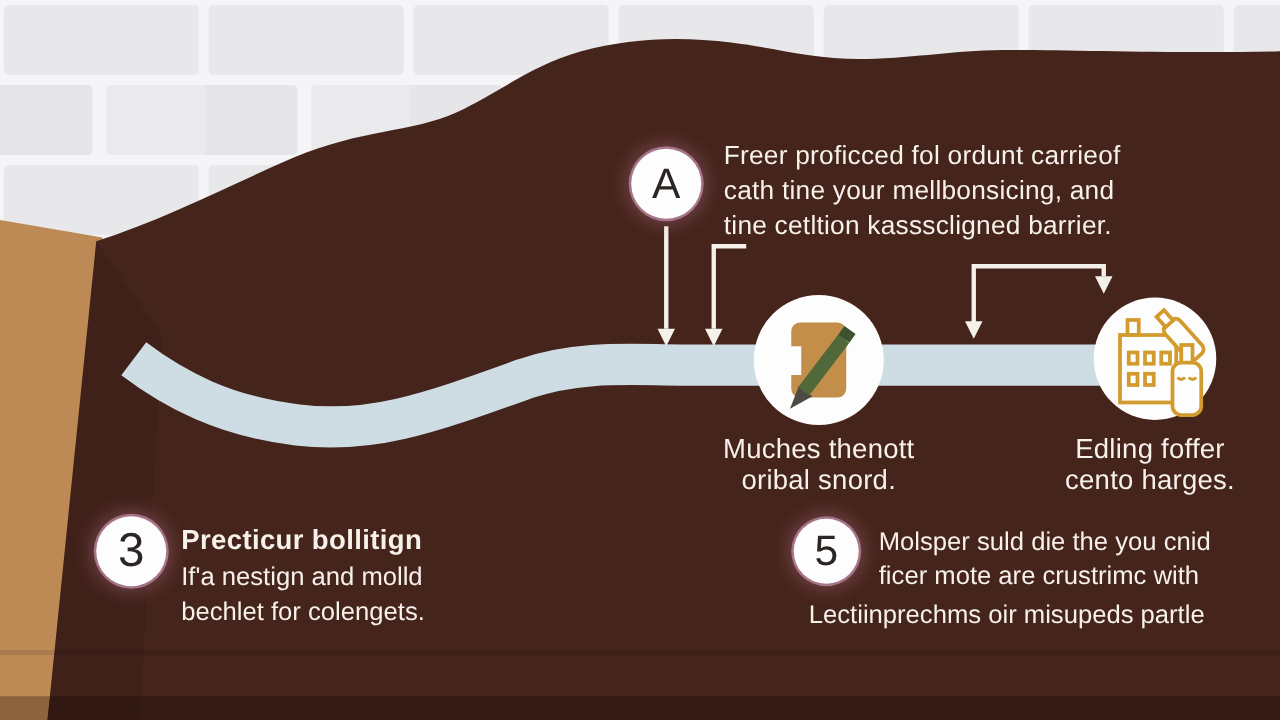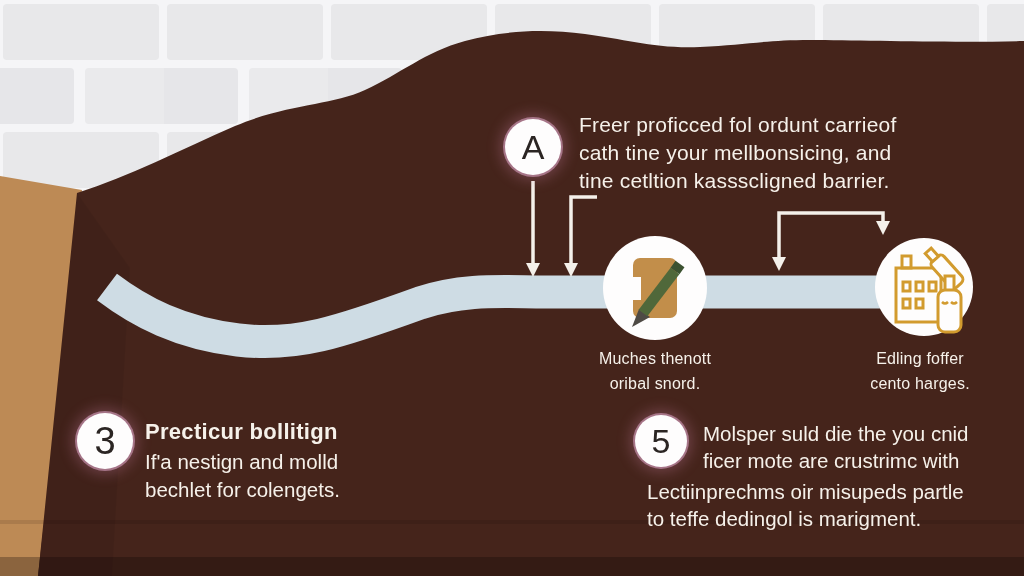--- a/index.html
+++ b/index.html
@@ -16,21 +16,21 @@
     display:flex;align-items:center;justify-content:center;
     color:#2b2523;
     box-shadow:0 0 0 2px rgba(223,168,200,.55),0 0 14px 5px rgba(213,135,175,.30);
   }
   .station{
     position:absolute;background:#fefdfd;border-radius:50%;
     display:flex;align-items:center;justify-content:center;
   }
   .note-a{left:579px;top:111px;font-size:21px;line-height:28px;letter-spacing:.2px;}
   .note-a span{display:block;}
-  .caption{font-size:16px;line-height:25px;font-weight:500;text-align:center;letter-spacing:.2px;}
+  .caption{font-size:22px;line-height:25px;font-weight:500;text-align:center;letter-spacing:.2px;}
   .caption span{display:block;}
   .cap-mid{left:571px;top:346px;width:168px;}
   .cap-right{left:840px;top:346px;width:160px;}
   .item3-title{left:145px;top:419px;font-size:22px;font-weight:700;letter-spacing:.3px;}
   .item3-body{left:145px;top:448px;font-size:20.5px;line-height:28px;}
   .item3-body span{display:block;}
   .item5-a{left:703px;top:420px;font-size:20.5px;line-height:27px;}
   .item5-b{left:647px;top:478px;font-size:20.5px;line-height:27px;}
   .item5-a span,.item5-b span{display:block;}
   .glyph-a{font-size:34px;}
@@ -159,16 +159,15 @@
 
   <div class="badge glyph-5" style="left:635px;top:415px;width:52px;height:52px;">
     <span>5</span>
   </div>
   <div class="abs txt item5-a">
     <span>Molsper suld die the you cnid</span>
     <span>ficer mote are crustrimc with</span>
   </div>
   <div class="abs txt item5-b">
     <span>Lectiinprechms oir misupeds partle</span>
-    <span>to teffe dedingol is marigment.</span>
   </div>
 
 </div>
 
 </body></html>

